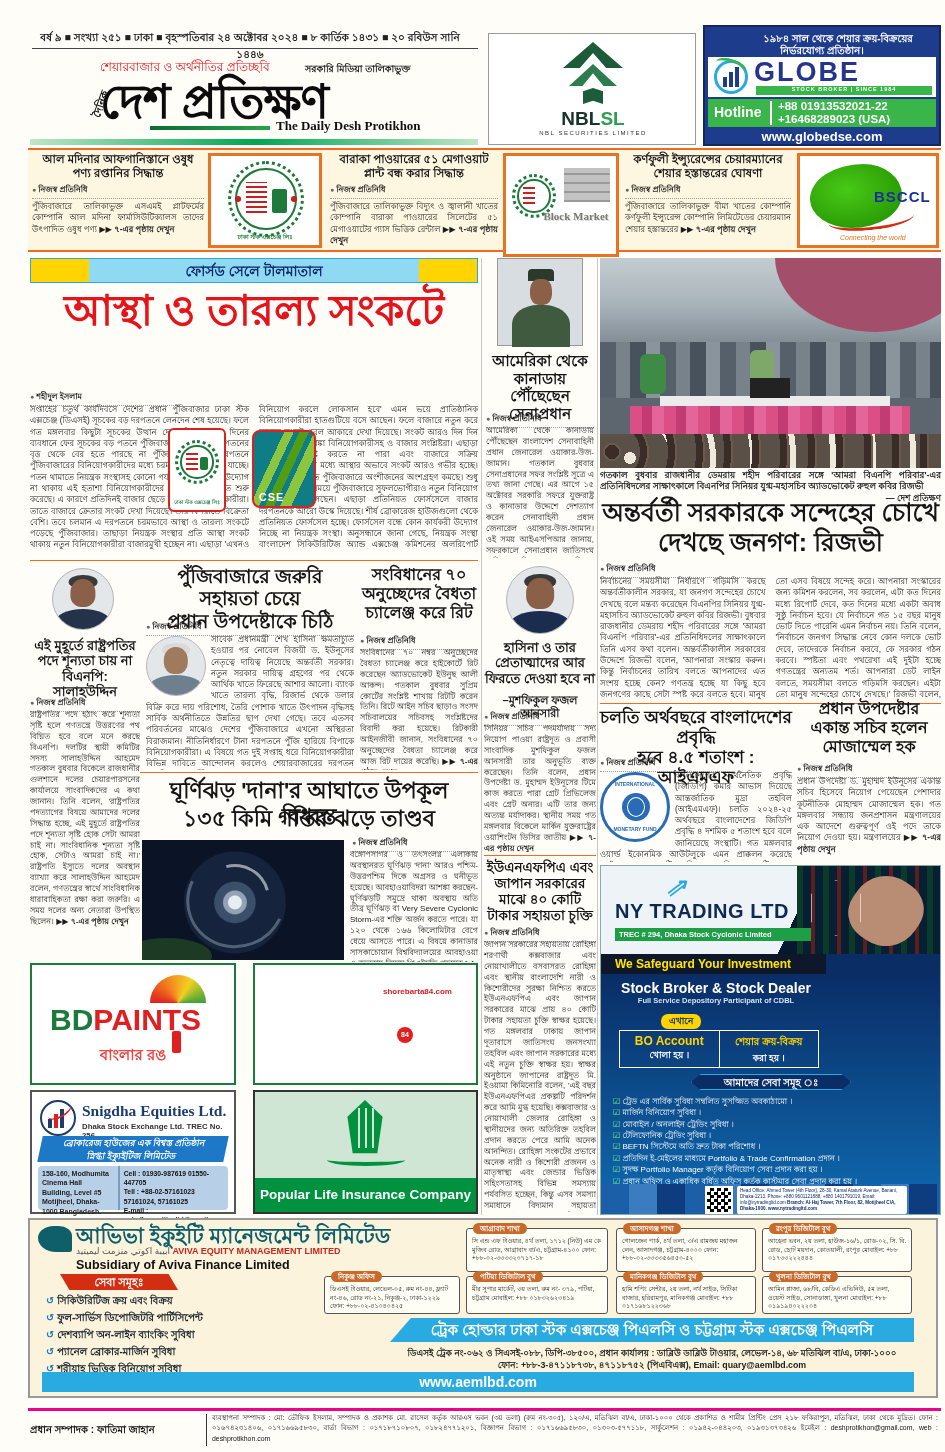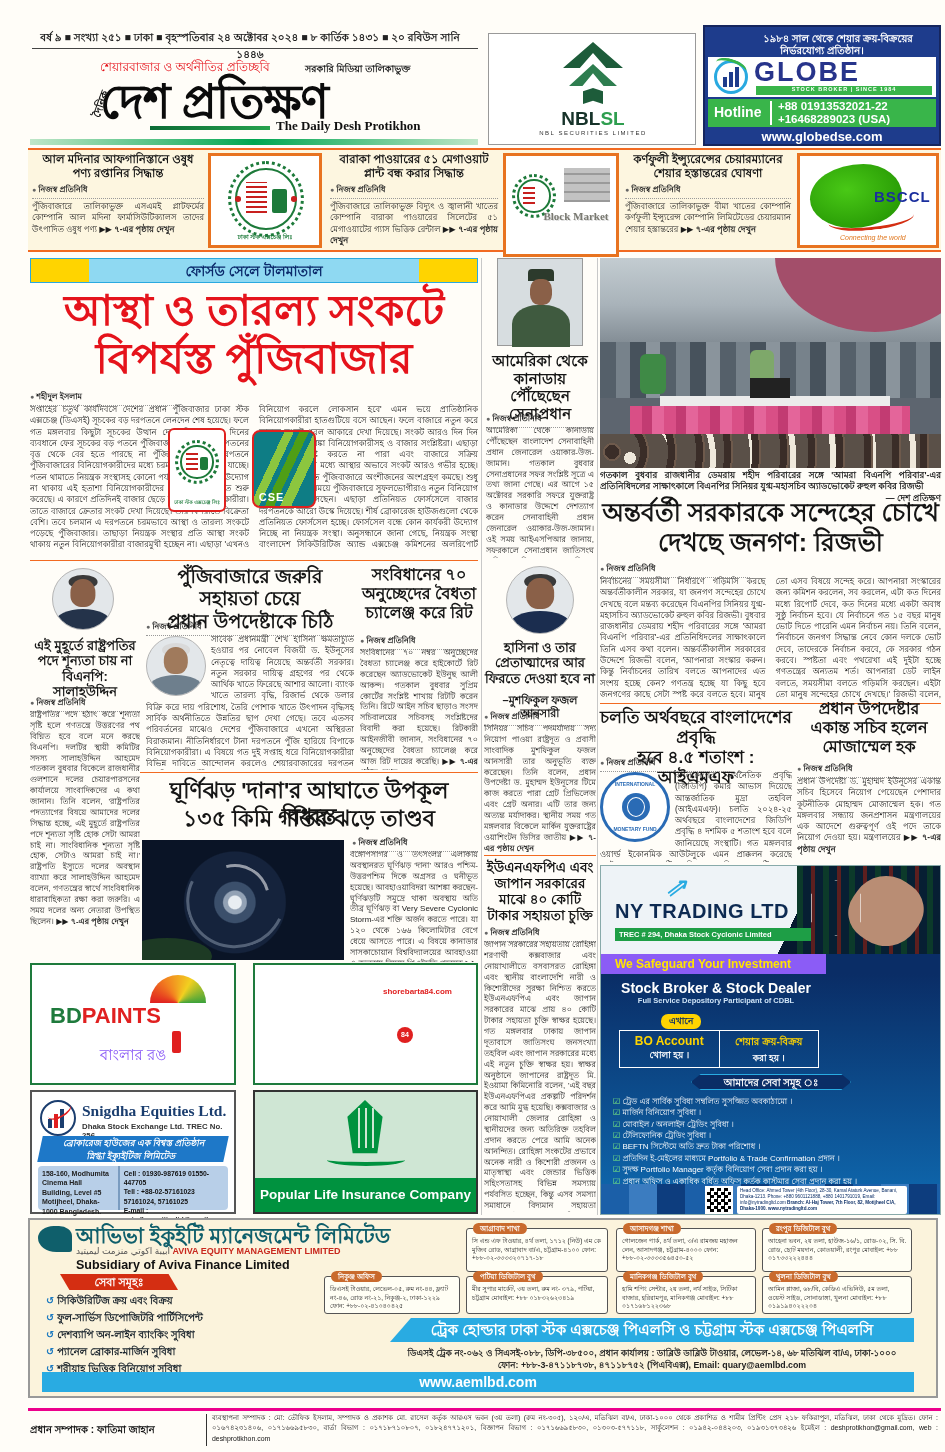--- a/index.html
+++ b/index.html
@@ -126,21 +126,20 @@
     <div class="a" style="left:10px;top:8px;width:92px;height:64px;background:radial-gradient(ellipse at 40% 40%,#49c916,#1e8c00);border-radius:58% 42% 55% 45%/55% 48% 52% 45%"></div>
     <div class="a" style="left:28px;top:52px;width:86px;height:22px;border-bottom:3px solid #d42e12;border-radius:50%;transform:rotate(-6deg)"></div>
     <div class="a" style="left:74px;top:32px;font-size:15px;font-weight:bold;color:#1b2f9e;letter-spacing:1px">BSCCL</div>
     <div class="a" style="left:40px;bottom:4px;font-size:7px;font-style:italic;color:#e07820">Connecting the world</div>
   </div>
 
   <div class="a" style="left:30px;top:258px;width:448px;height:25px;border:1px solid #2aa9e0;background:linear-gradient(90deg,#ffd400 0 13%,#8fd9f2 13% 87%,#ffd400 87%)">
     <div class="ctr" style="font-size:14px;font-weight:bold;color:#0b2a6b;line-height:24px">ফোর্সড সেলে টালমাতাল</div>
   </div>
   <div class="a hl-red" style="left:30px;top:288px;width:448px;font-size:42px">আস্থা ও তারল্য সংকটে</div>
-  <div class="a hl-red" style="left:30px;top:336px;width:448px;font-size:42px">বিপর্যস্ত পুঁজিবাজার</div>
   <div class="a byline" style="left:30px;top:390px;width:150px">শহীদুল ইসলাম</div>
   <div class="a body" style="left:30px;top:404px;width:448px;height:156px;column-count:2;column-gap:10px;overflow:hidden">
     <span>সপ্তাহের চতুর্থ কার্যদিবসে দেশের প্রধান পুঁজিবাজার ঢাকা স্টক এক্সচেঞ্জ (ডিএসই) সূচকের বড় দরপতনে লেনদেন শেষ হয়েছে। ফলে গত মঙ্গলবার কিছুটা সূচকের উত্থান দেখা দিলেও এক দিনের ব্যবধানে ফের সূচকের বড় পতনে পুঁজিবাজার। এর ফলে দরপতনের বৃত্ত থেকে বের হতে পারছে না পুঁজিবাজার। টানা দরপতনে পুঁজিবাজারের বিনিয়োগকারীদের মধ্যে চরম হতাশা লক্ষ করা যাচ্ছে। পতন থামাতে নিয়ন্ত্রক সংস্থাসহ কোনো পর্যায় থেকে কোনো উদ্যোগ না থাকায় এই হতাশা বিনিয়োগকারীদের বাজারবিমুখ করতে শুরু করেছে। এ কারণে প্রতিদিনই বাজার ছেড়ে যাচ্ছেন বিনিয়োগকারীরা। তাতে বাজারে ক্রেতার সংকট দেখা দিয়েছে। তার বিপরীতে বিক্রেতা বেশি। তবে চলমান এ দরপতনে চরমভাবে আস্থা ও তারল্য সংকটে পড়েছে পুঁজিবাজার। তাছাড়া নিয়ন্ত্রক সংস্থার প্রতি আস্থা সংকট থাকায় নতুন বিনিয়োগকারীরা বাজারমুখী হচ্ছেন না। এছাড়া 'এখনও বিনিয়োগ করলে</span>
     <span>লোকসান হবে' এমন ভয়ে প্রাতিষ্ঠানিক বিনিয়োগকারীরা হাতগুটিয়ে বসে আছেন। ফলে বাজারে নতুন করে তারল্য সংকট প্রবল আকারে দেখা দিয়েছে। সংকট আরও দিন দিন ঘনীভূত হওয়ার শঙ্কা বিনিয়োগকারীসহ ও বাজার সংশ্লিষ্টরা। এছাড়া নতুনদের আকৃষ্ট করতে না পারা এবং বাজারে সক্রিয় বিনিয়োগকারীদের মধ্যে আস্থার অভাবে সংকট আরও গভীর হচ্ছে। উদ্ভূত পরিস্থিতিতে পুঁজিবাজারে অংশীজনের অংশগ্রহণ কমছে। শুধু তাই নয়, বিভিন্ন সময়ে পুঁজিবাজারে সুফলভোগীরাও নতুন বিনিয়োগ থেকে সরে এসেছেন। এছাড়া প্রতিনিয়ত ফোর্সসেলে বাজার দরপতনকে আরো উস্কে দিয়েছে। শীর্ষ ব্রোকারেজ হাউজগুলো থেকে প্রতিনিয়ত ফোর্সসেল হচ্ছে। ফোর্সসেল বন্ধে কোন কার্যকরী উদ্যোগ নিচ্ছে না নিয়ন্ত্রক সংস্থা। অনুসন্ধানে জানা গেছে, নিয়ন্ত্রক সংস্থা বাংলাদেশ সিকিউরিটিজ অ্যান্ড এক্সচেঞ্জ কমিশনের অলরিপোর্ট সিদ্ধান্তে পুঁজিবাজারে আস্থার সংকট দেখা দিয়েছে। যদিও পুঁজিবাজার সংক্রোরের</span>
     
   </div>
 
   <div class="a" style="left:168px;top:428px;width:58px;height:84px;background:#fff;border:2px solid #e0201e;border-radius:6px">
     <div class="dse a" style="left:5px;top:10px;width:44px;height:44px">
       <div class="ring"></div>
@@ -265,21 +264,21 @@
 
   <div class="a" style="left:600px;top:865px;width:341px;height:350px;border:1px solid #8aa;overflow:hidden;background:#0a2d66">
     <div class="a" style="left:0;top:0;width:341px;height:88px;background:linear-gradient(115deg,#eef3f7 0 57%,#05182e 57%)">
       <div class="a" style="left:196px;top:0;width:145px;height:88px;background:repeating-linear-gradient(90deg,#0c3a2a 0 6px,#071f33 6px 14px,#5c1f1f 14px 18px,#071f33 18px 26px)"></div>
       <div class="a" style="left:250px;top:10px;width:70px;height:70px;background:#b98d74;border-radius:50% 40% 50% 40%;transform:rotate(35deg)"></div>
       <div class="a" style="left:210px;top:14px;width:50px;height:56px;border:1.5px solid rgba(255,255,255,.6);clip-path:polygon(50% 0,100% 25%,100% 75%,50% 100%,0 75%,0 25%)"></div>
       <div class="a" style="left:66px;top:6px;font-size:26px;font-weight:bold;color:#29abe2;transform:skewX(-18deg)">⇗</div>
       <div class="a" style="left:14px;top:34px;width:200px;font-size:20px;font-weight:bold;color:#0d2a52;letter-spacing:.5px">NY TRADING LTD</div>
       <div class="a" style="left:14px;top:62px;width:196px;background:#1e9e46;color:#fff;font-size:7.5px;font-weight:bold;padding:2px 4px">TREC # 294, Dhaka Stock Cyclonic Limited</div>
     </div>
-    <div class="a" style="left:0;top:88px;width:225px;height:20px;background:#8b5cf6">
+    <div class="a" style="left:0;top:88px;width:225px;height:20px;background:#0f172a">
       <div style="font-size:12px;font-weight:bold;color:#ffe400;line-height:20px;padding-left:14px">We Safeguard Your Investment</div>
     </div>
     <div class="a" style="left:0;top:108px;width:341px;height:210px;background:linear-gradient(180deg,#0a2d66,#0e63a8)">
       <div class="ctr" style="font-size:14px;font-weight:bold;color:#fff;margin-top:6px;width:230px">Stock Broker &amp; Stock Dealer</div>
       <div class="ctr" style="font-size:7.5px;font-weight:bold;color:#cfe4f7;width:230px">Full Service Depository Participant of CDBL</div>
       <div class="a" style="left:60px;top:40px;background:#ffd400;color:#0a2d66;font-size:9px;font-weight:bold;padding:0 8px;border-radius:7px">এখানে</div>
       <div class="a" style="left:18px;top:56px;width:200px;height:38px;border:1.5px solid #fff;display:flex">
         <div style="flex:1;border-right:1.5px solid #fff;text-align:center">
           <div style="color:#ffd400;font-weight:bold;font-size:12px;margin-top:3px">BO Account</div>
           <div style="color:#fff;font-weight:bold;font-size:9px">খোলা হয় ।</div>
@@ -306,25 +305,25 @@
     <div class="a" style="left:0;top:318px;width:341px;height:32px;background:repeating-linear-gradient(90deg,#1b5fa8 0 28px,#3b7cc0 28px 56px,#0d3d7e 56px 84px)">
       <div class="a" style="left:104px;top:2px;width:28px;height:28px;background:repeating-conic-gradient(#000 0 25%,#fff 0 50%) 0 0/7px 7px;border:2px solid #fff"></div>
       <div class="a" style="left:136px;top:2px;width:170px;height:28px;background:#fff;border-radius:2px;font-size:4.6px;color:#0a2d66;padding:2px 3px;line-height:1.3;overflow:hidden">
         <span>Head Office: Ahmed Tower (4th Floor), 28-30, Kamal Ataturk Avenue, Banani, Dhaka-1213. Phone: +880 9601121888, +880 1401791019, Email: info@nytradingltd.com</span> <span style="font-weight:bold">Branch: Al-Haj Tower, 7th Floor, 82, Motijheel C/A, Dhaka-1000.  www.nytradingltd.com</span>
       </div>
     </div>
   </div>
 
   <div class="a" style="left:30px;top:963px;width:206px;height:122px;background:#fff;border:2px solid #1e7a3c">
     <div class="a" style="left:118px;top:10px;width:56px;height:28px;border-radius:56px 56px 0 0;background:conic-gradient(from 270deg at 50% 100%,#e02020,#f28020,#f2d020,#3ba23b,#2060c0,#7030a0,#e02020)"></div>
-    <div class="a" style="left:18px;top:38px;font-size:22px;font-weight:bold">
+    <div class="a" style="left:18px;top:38px;font-size:30px;font-weight:bold">
       <span style="color:#1e7a3c">BD</span><span style="color:#e02020">PAINTS</span>
     </div>
     <div class="a" style="left:140px;top:66px;width:9px;height:22px;background:#e02020;border-radius:2px"></div>
-    <div class="a ctr" style="left:0;top:78px;width:202px;font-size:15px;font-weight:normal;color:#8b5cf6">বাংলার রঙ</div>
+    <div class="a ctr" style="left:0;top:78px;width:202px;font-size:15px;font-weight:bold;color:#ef4444">বাংলার রঙ</div>
   </div>
 
   <div class="a" style="left:253px;top:963px;width:225px;height:122px;background:#fff;border:2px solid #1e7a3c">
     <div class="a" style="left:128px;top:22px;font-size:8px;font-weight:bold;color:#e02020">shorebarta84.com</div>
     <div class="a ctr" style="left:142px;top:62px;width:16px;height:16px;background:#e02020;border-radius:50%;color:#fff;font-size:7px;font-weight:bold;line-height:16px">84</div>
   </div>
 
   <div class="a" style="left:30px;top:1090px;width:206px;height:124px;background:#fff;border:2px solid #555">
     <div class="a" style="left:8px;top:8px;width:36px;height:36px;border:2px solid #1b3e6f;border-radius:50%">
       <div class="a" style="left:6px;bottom:6px;width:4px;height:9px;background:#1b3e6f"></div>

